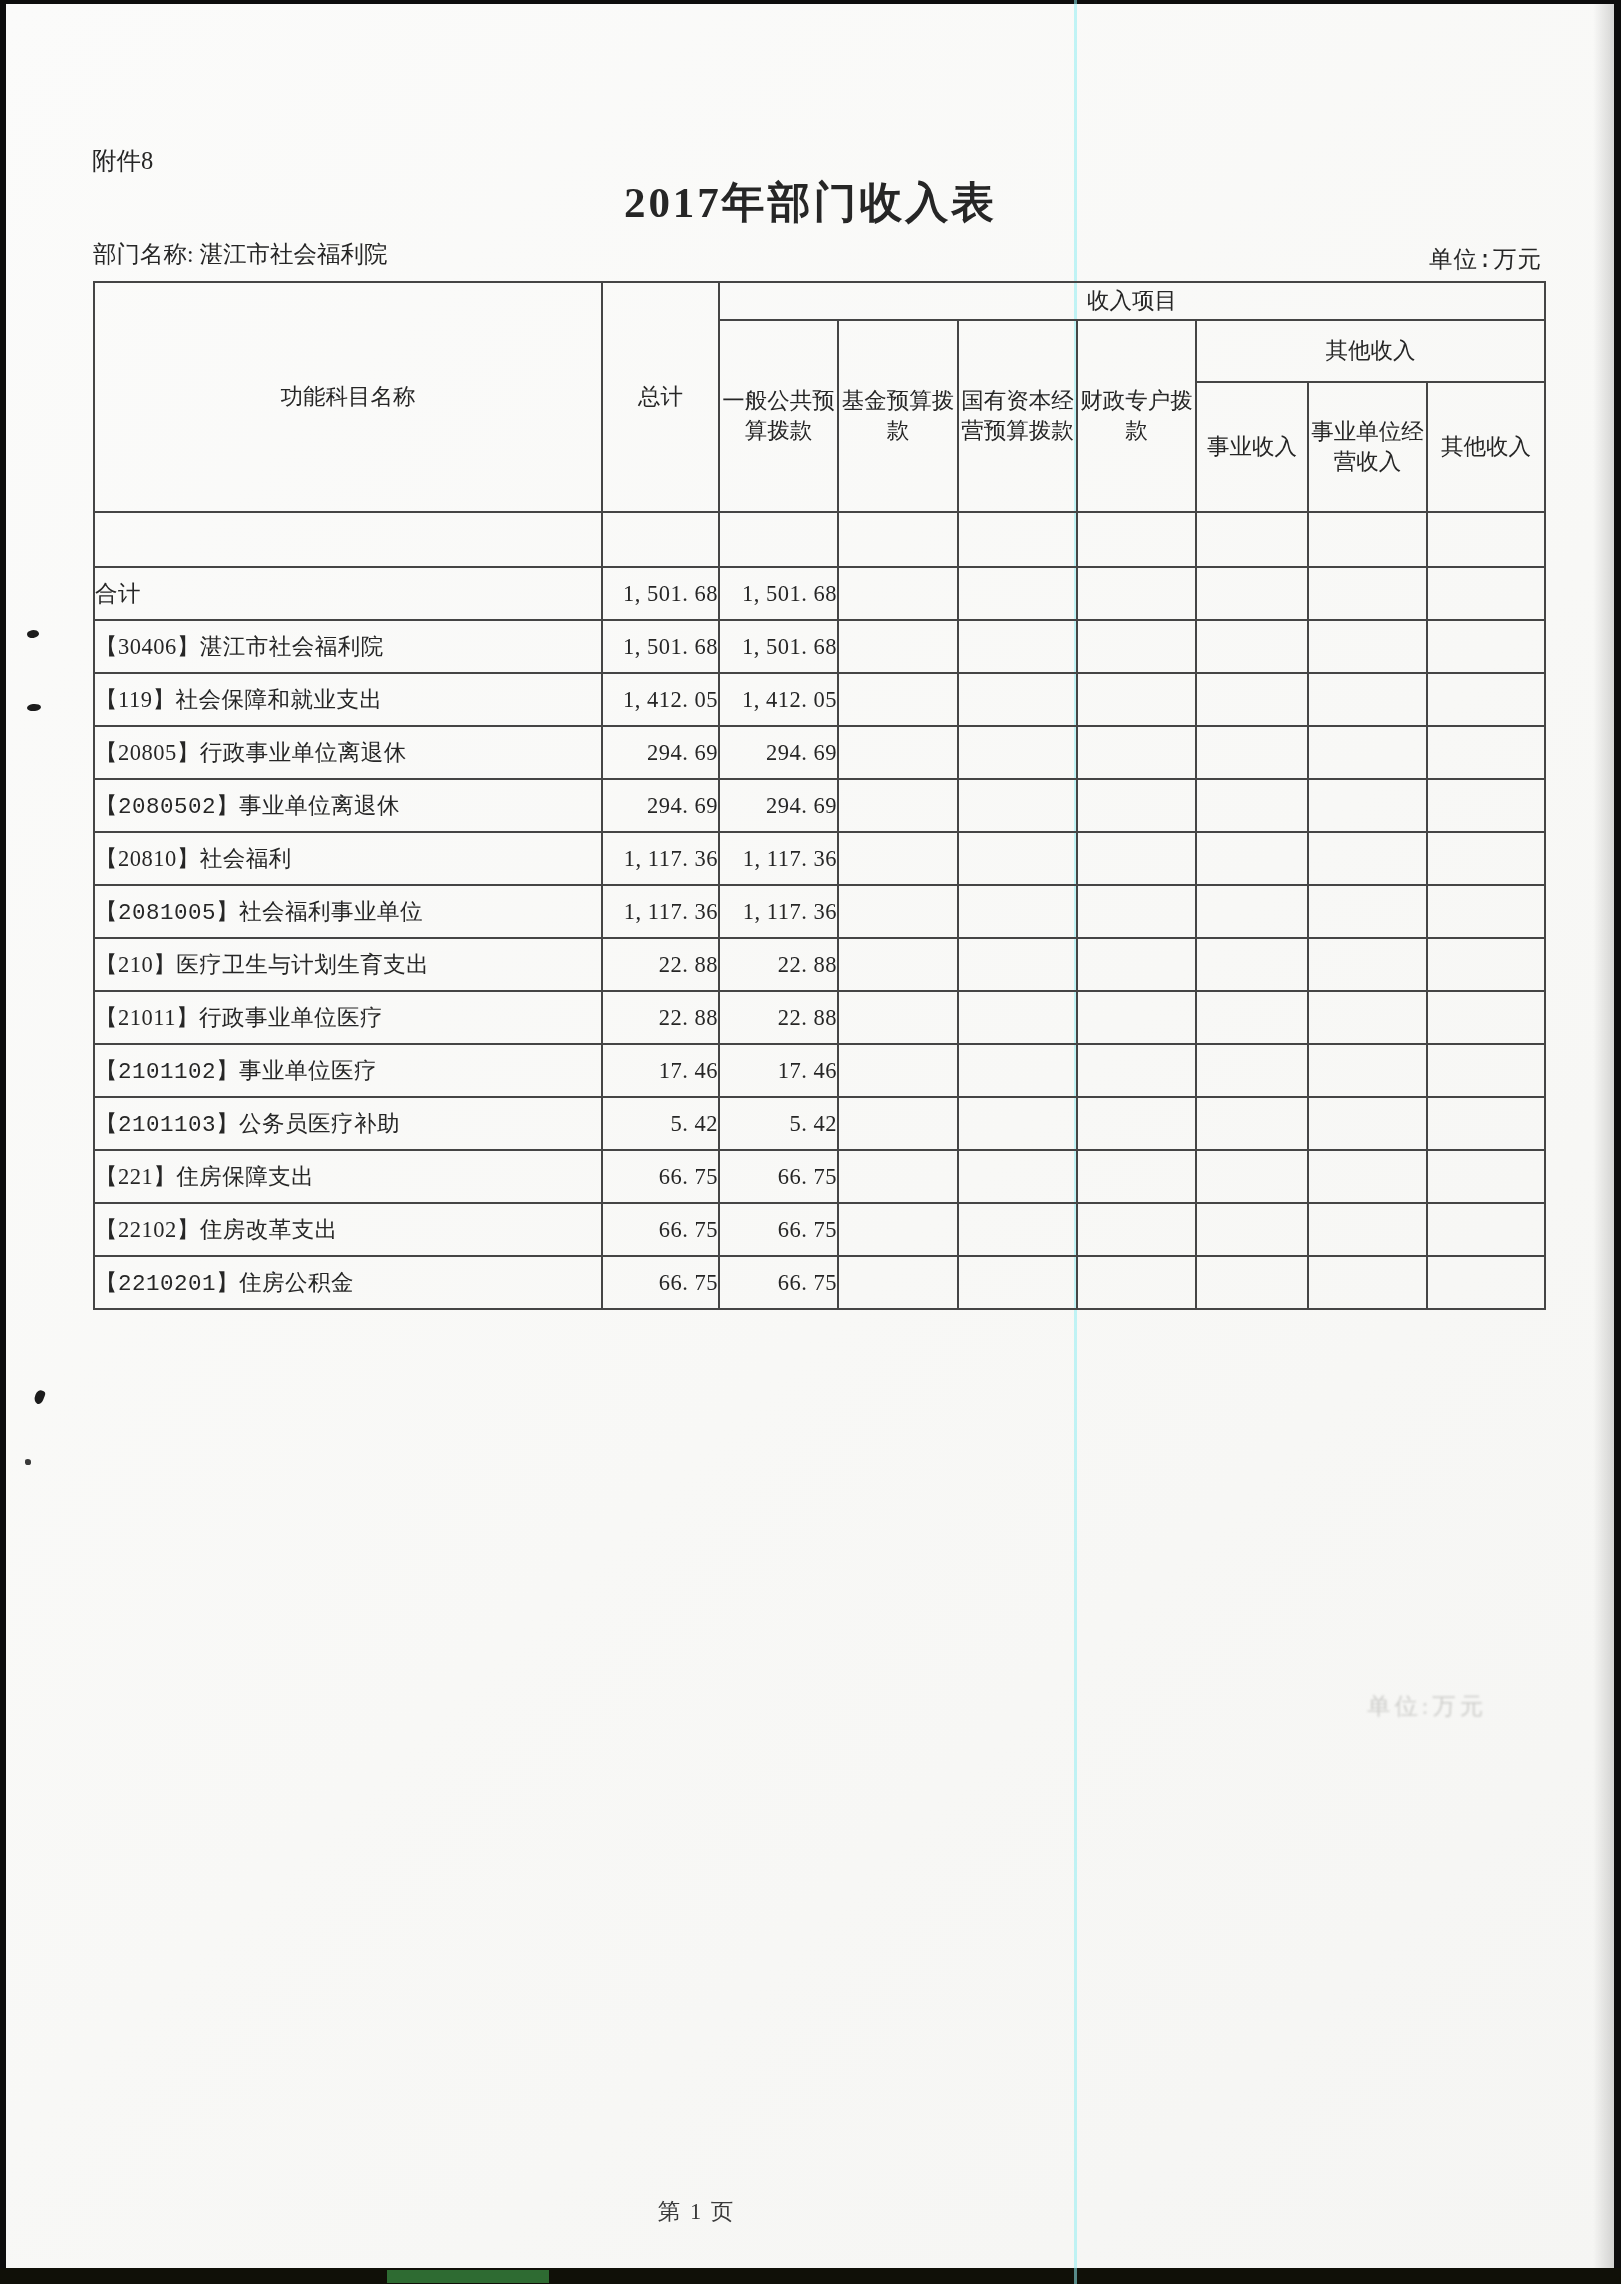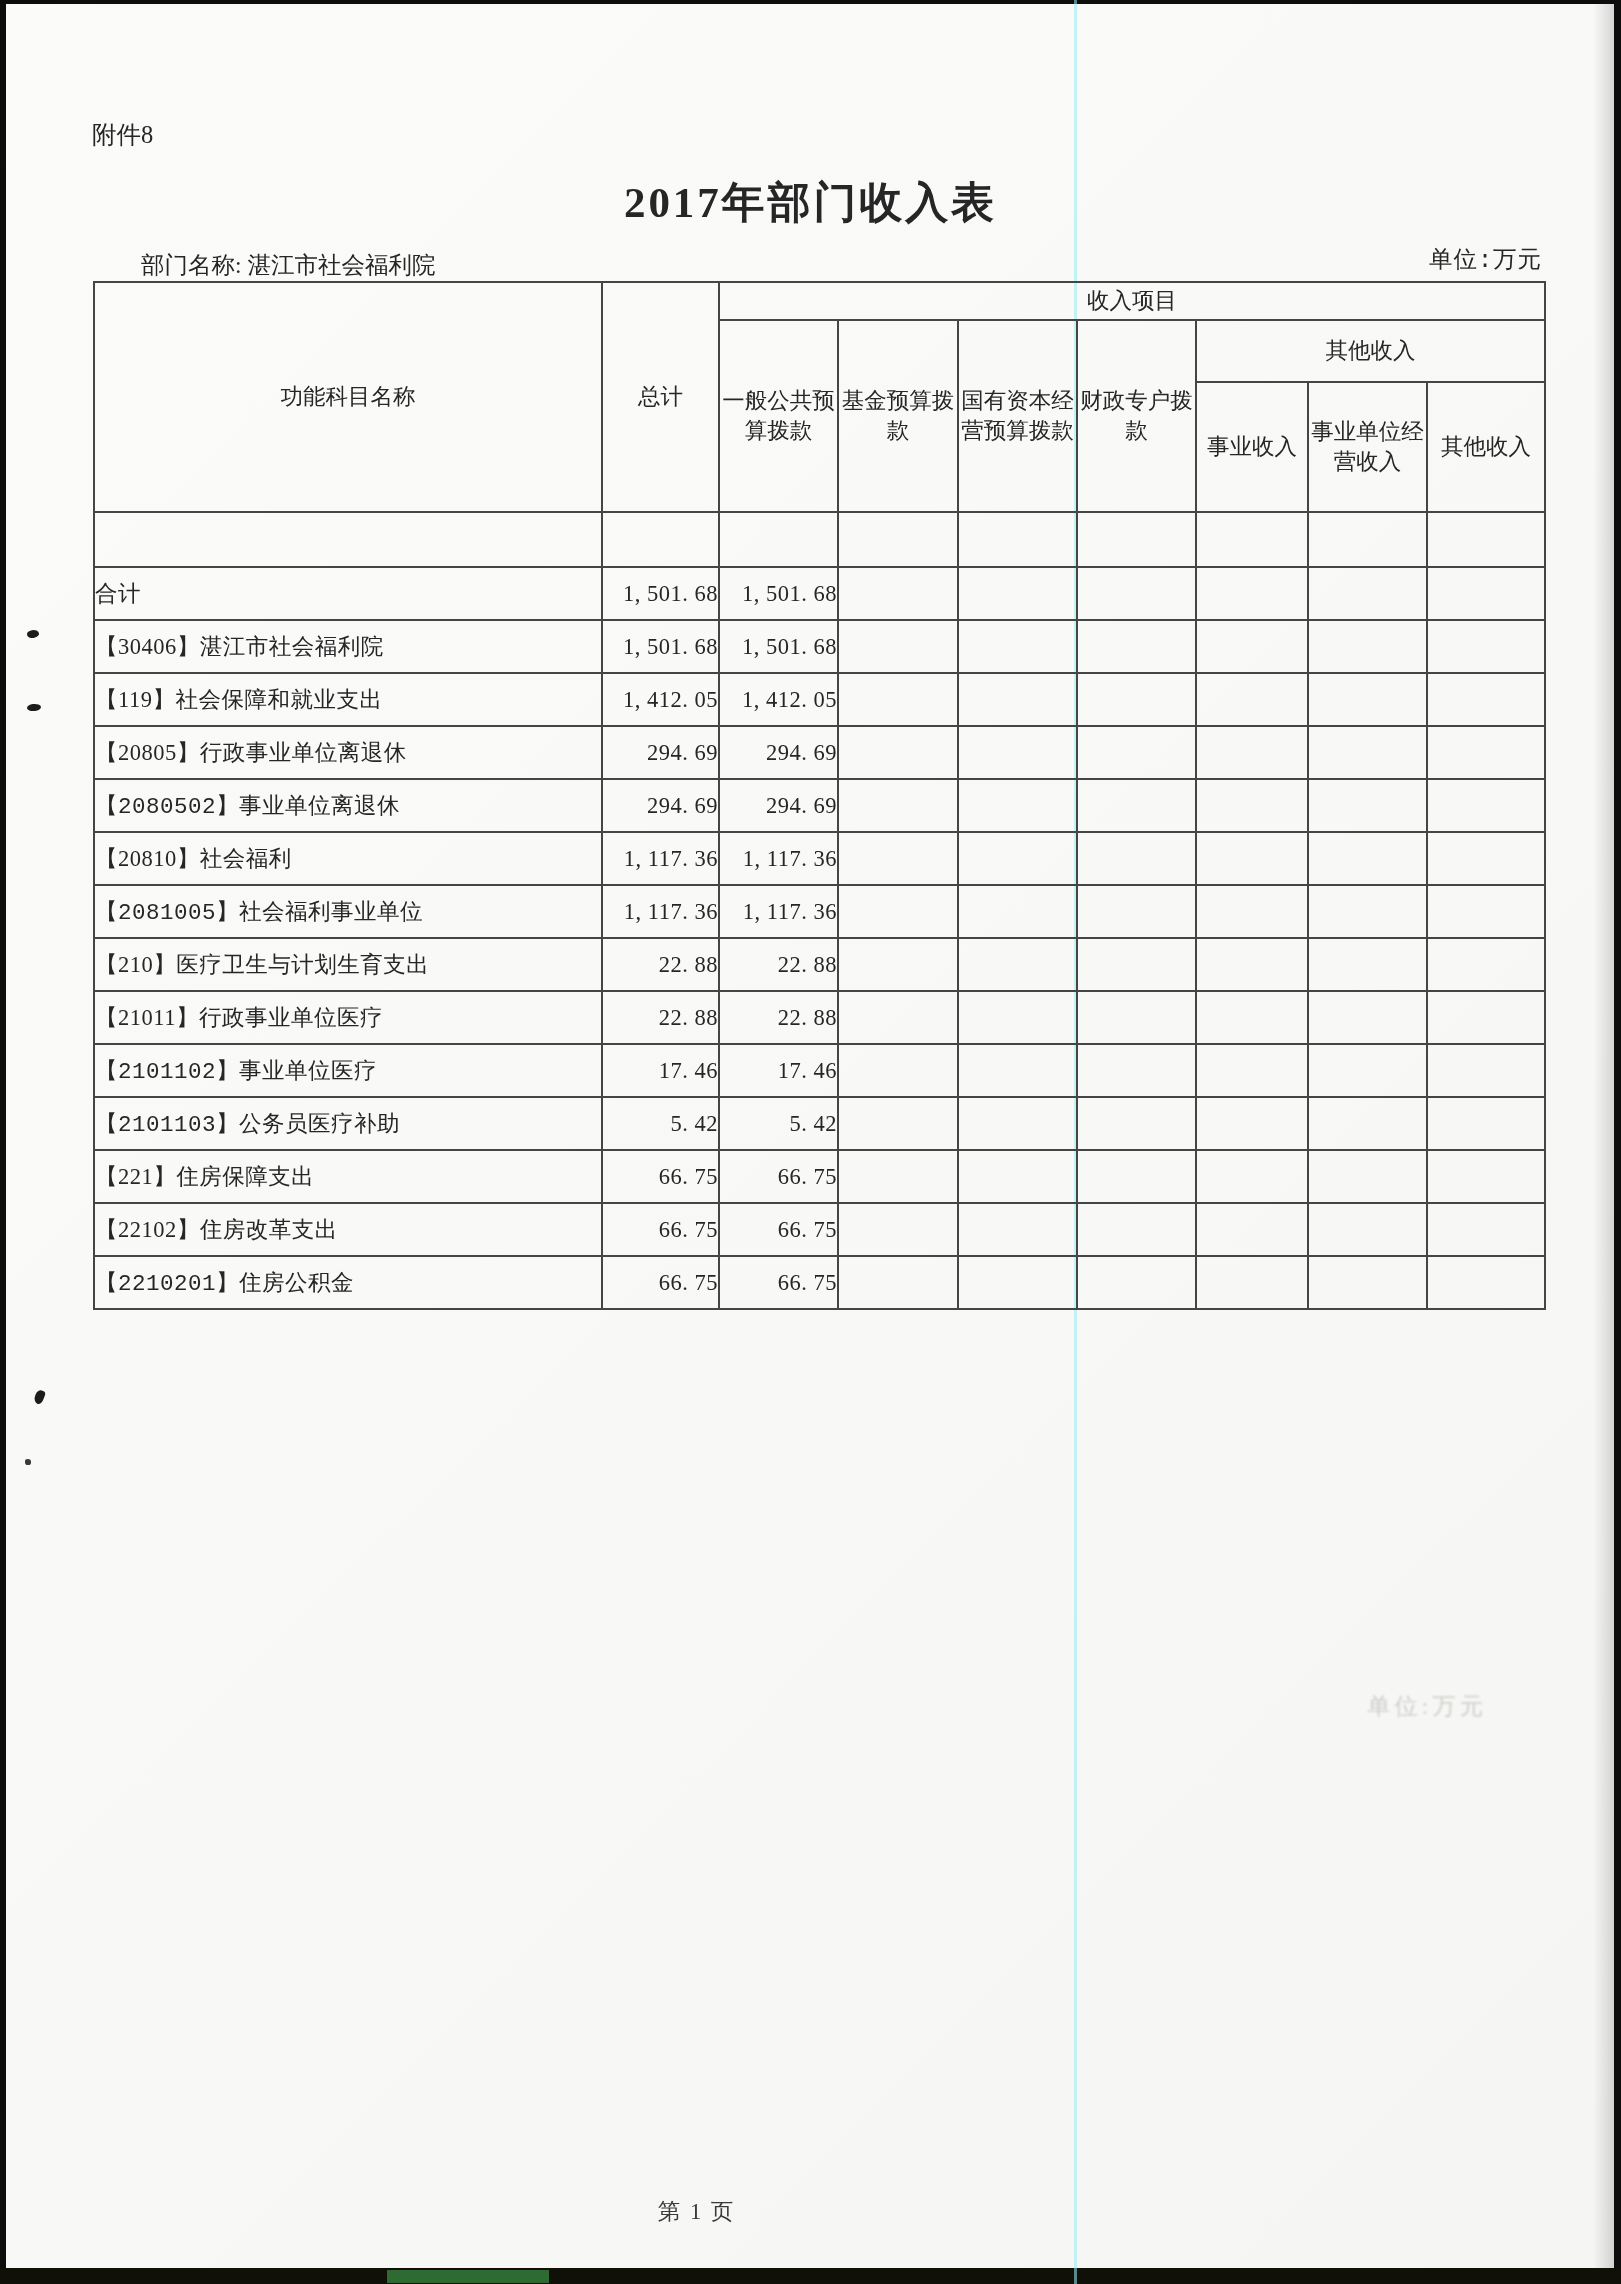--- a/index.html
+++ b/index.html
@@ -23,24 +23,24 @@
   .scan-line{position:absolute;left:1074px;top:0;width:2.9px;height:2285px;
     background:rgba(146,238,242,0.55);}
   .speck{position:absolute;background:#1c1c1c;border-radius:50% 60% 50% 55%;}
   .speck1{left:26.5px;top:630px;width:11.8px;height:7.8px;transform:rotate(-10deg);}
   .speck2{left:26.5px;top:704px;width:13.7px;height:6.9px;transform:rotate(-6deg);}
   .speck3{left:35px;top:1390px;width:8.8px;height:13.7px;border-radius:60% 40% 50% 70%;transform:rotate(22deg);}
   .speck4{left:24.5px;top:1459px;width:6.9px;height:5.9px;background:#3a3a3a;}
   .ghost{position:absolute;left:1367px;top:1690px;font-size:23.5px;color:#9a9a96;
     opacity:0.45;filter:blur(1px);letter-spacing:3.9px;}
 
-  .attachment{position:absolute;left:92px;top:118px;font-size:24.5px;}
+  .attachment{position:absolute;left:92px;top:144px;font-size:24.5px;}
   .title{position:absolute;left:0;top:174px;width:1621px;text-align:center;
     font-size:43px;font-weight:bold;letter-spacing:2.9px;}
-  .meta-dept{position:absolute;left:93px;top:249px;font-size:23.5px;margin-left:48px;}
+  .meta-dept{position:absolute;left:93px;top:238px;font-size:23.5px;}
   .meta-unit{position:absolute;right:79px;top:243px;font-size:23.5px;letter-spacing:1px;font-family:Liberation Mono, monospace;}
 
   table.sheet{
     position:absolute;left:93px;top:281px;
     width:1448px;border-collapse:collapse;table-layout:fixed;
   }
   table.sheet th,table.sheet td{
     border:2px solid #454545;
     font-size:22.5px;font-weight:normal;
     padding:0;overflow:hidden;

